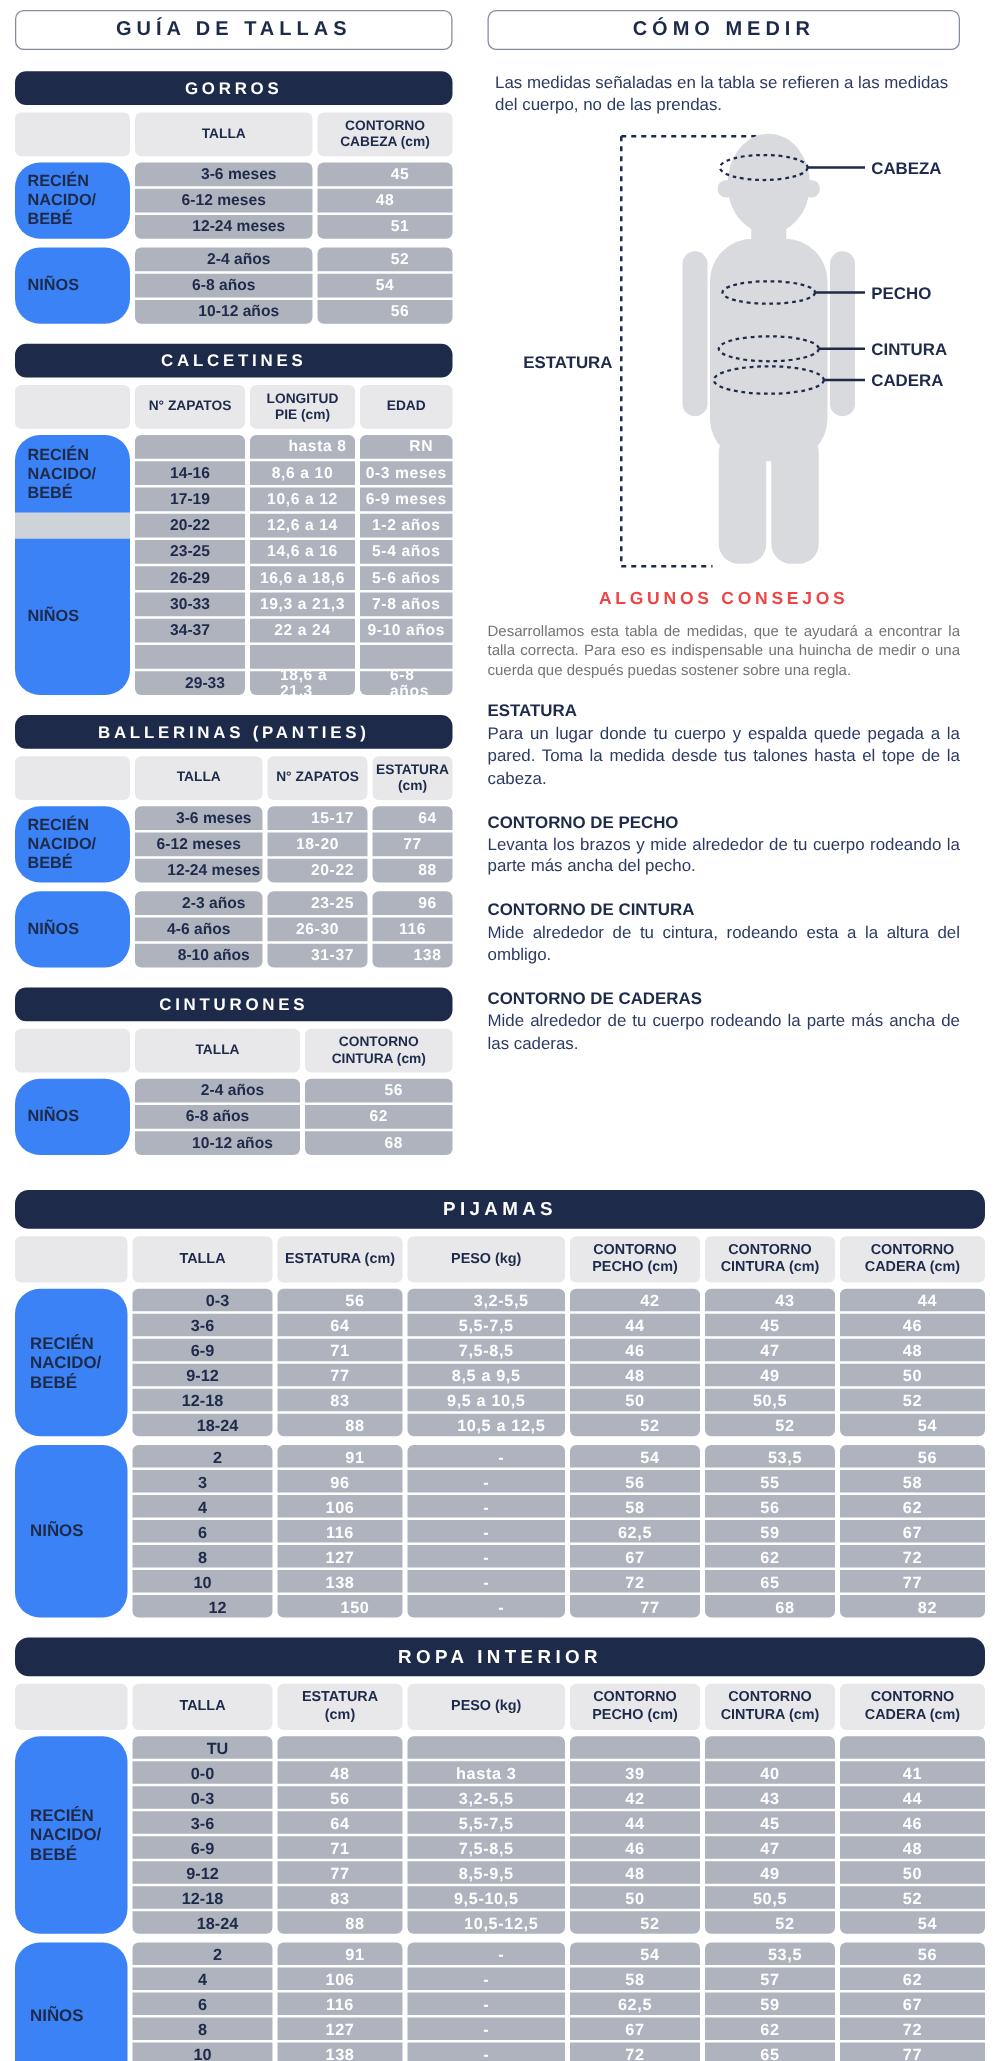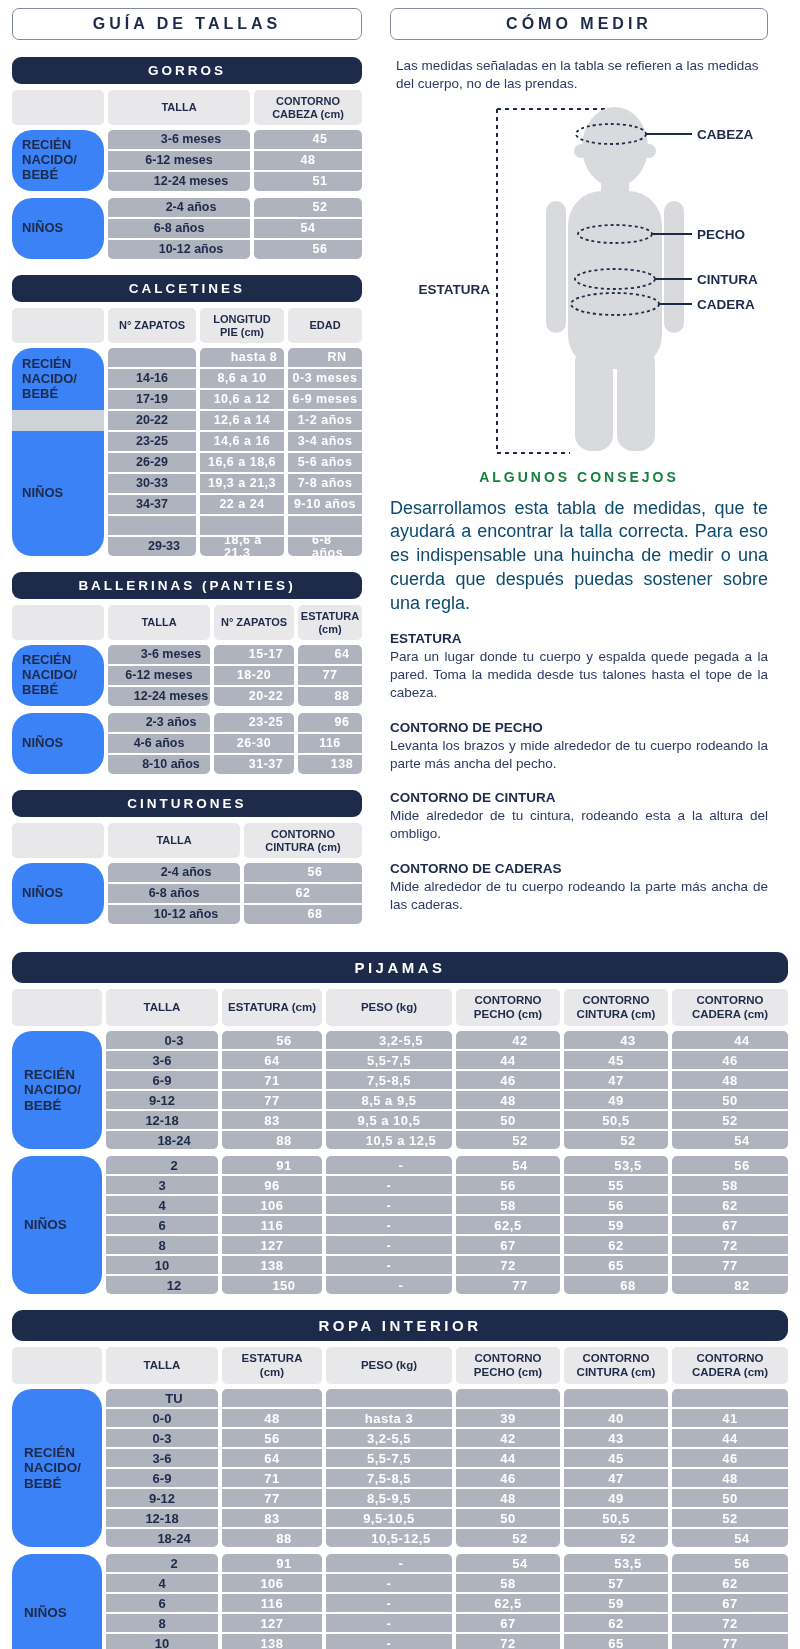--- a/index.html
+++ b/index.html
@@ -36,23 +36,23 @@
   .t-cell{background:#aeb3bd;display:flex;align-items:center;justify-content:center;font-weight:bold;font-size:12.5px;line-height:1;}
   .lg .t-cell{font-size:13px;}
   .c-talla{color:#1e2a4a;}
   .c-val{color:#ffffff;letter-spacing:.5px;}
   .rt{border-top-left-radius:5px;border-top-right-radius:5px;padding-left:24px;}
   .rb{border-bottom-left-radius:5px;border-bottom-right-radius:5px;padding-left:24px;}
 
   
   .intro{color:#2c3a63;font-size:13.5px;line-height:1.32;text-align:left;margin:2px 6px 8px 6px;}
   .diagram{margin:0 0 6px 0;}
-  .consejos-title{color:#15803d;font-weight:bold;font-size:14px;letter-spacing:3px;text-align:center;margin:4px 0 12px 0;}
+  .consejos-title{color:#ef4444;font-weight:bold;font-size:14px;letter-spacing:3px;text-align:center;margin:4px 0 12px 0;}
   .just{text-align:justify;}
-  .body-text{color:#0c4a6e;font-size:18px;line-height:1.32;margin:0 0 16px 0;}
+  .body-text{color:#737373;font-size:12px;line-height:1.32;margin:0 0 16px 0;}
   .tip{margin-bottom:18px;}
   .tip-h{color:#1e2a4a;font-weight:bold;font-size:13.5px;margin-bottom:2px;}
   .tip-b{color:#2c3a63;font-size:13.5px;line-height:1.32;margin:0;}
 </style>
 </head>
 <body>
 
 <div class="page">
   <div class="top">
 
@@ -109,21 +109,21 @@
             <div class="t-cell c-val">8,6 a 10</div>
             <div class="t-cell c-val">0-3 meses</div>
             <div class="t-cell c-talla">17-19</div>
             <div class="t-cell c-val">10,6 a 12</div>
             <div class="t-cell c-val">6-9 meses</div>
             <div class="t-cell c-talla">20-22</div>
             <div class="t-cell c-val">12,6 a 14</div>
             <div class="t-cell c-val">1-2 años</div>
             <div class="t-cell c-talla">23-25</div>
             <div class="t-cell c-val">14,6 a 16</div>
-            <div class="t-cell c-val">3-4 años</div>
+            <div class="t-cell c-val">5-4 años</div>
             <div class="t-cell c-talla">26-29</div>
             <div class="t-cell c-val">16,6 a 18,6</div>
             <div class="t-cell c-val">5-6 años</div>
             <div class="t-cell c-talla">30-33</div>
             <div class="t-cell c-val">19,3 a 21,3</div>
             <div class="t-cell c-val">7-8 años</div>
             <div class="t-cell c-talla">34-37</div>
             <div class="t-cell c-val">22 a 24</div>
             <div class="t-cell c-val">9-10 años</div>
             <div class="t-cell c-talla"></div>

